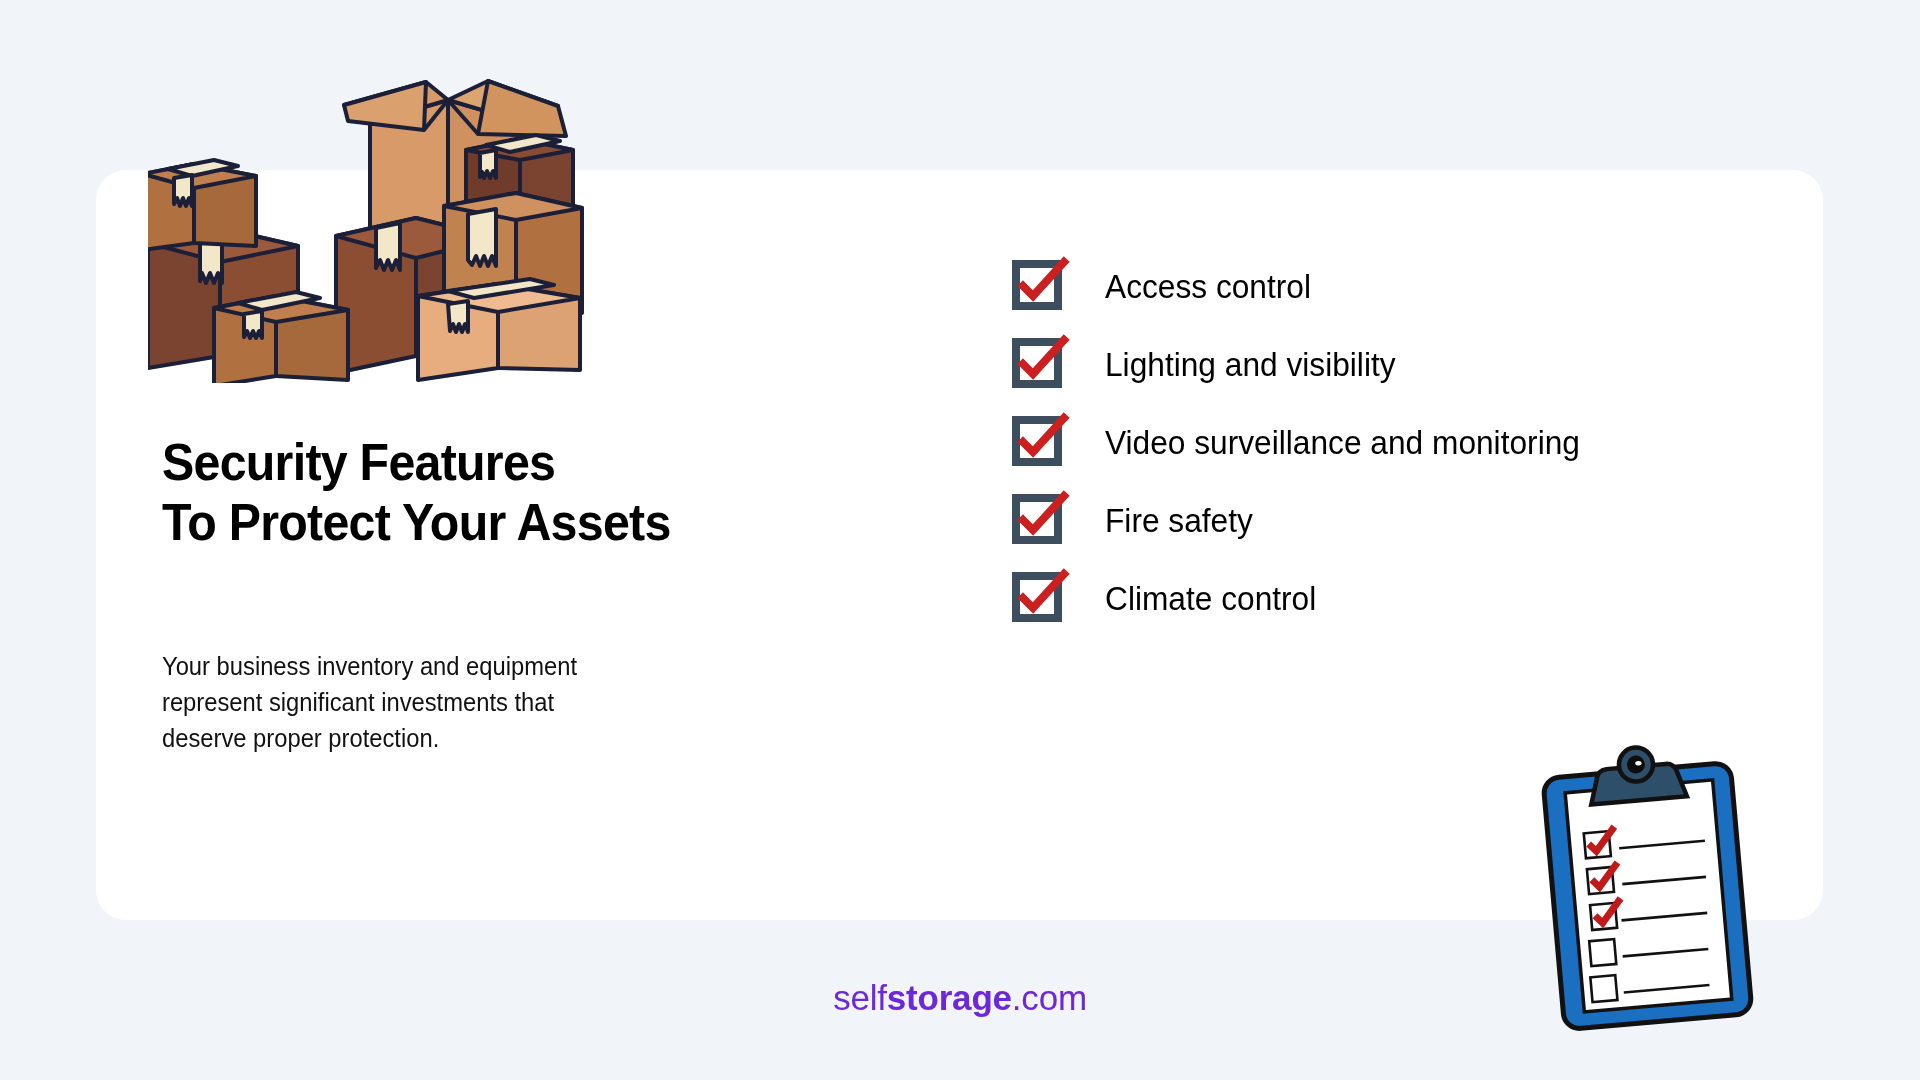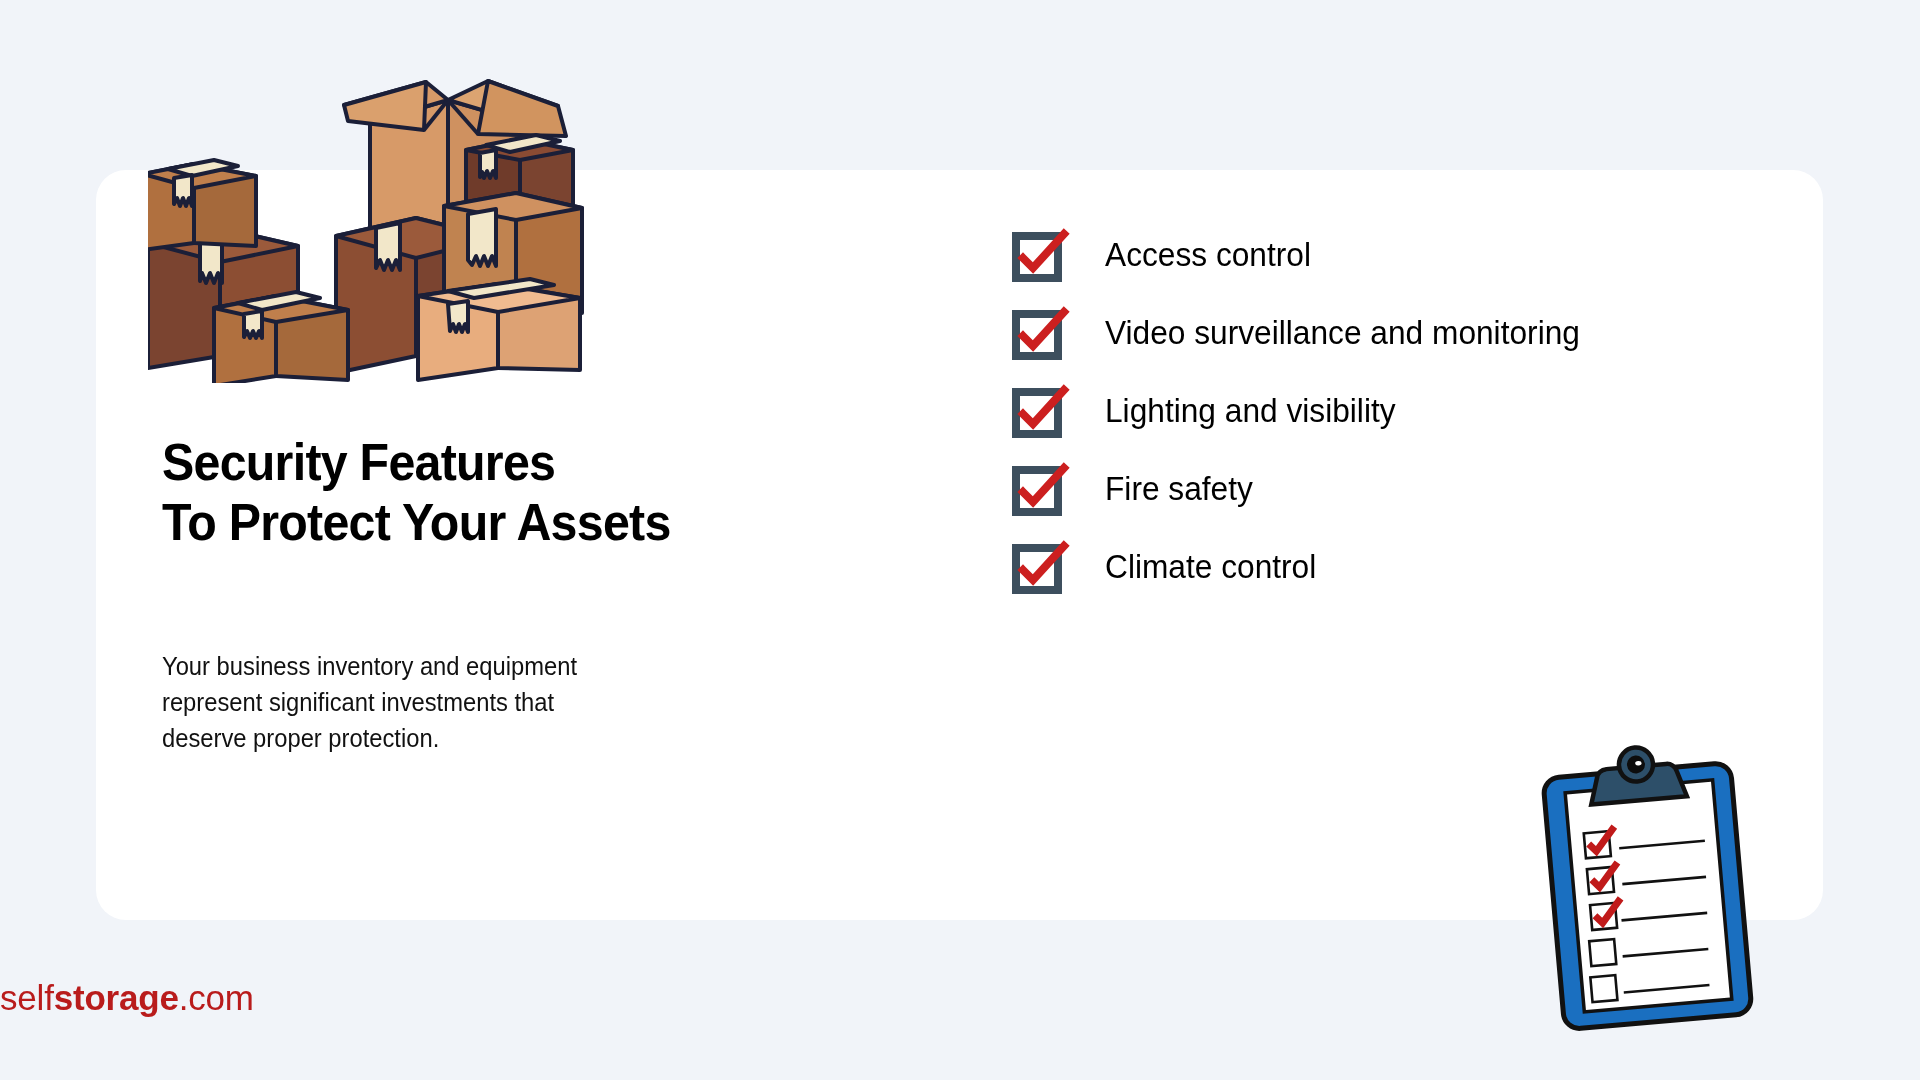--- a/index.html
+++ b/index.html
@@ -79,21 +79,21 @@
   .checklist {
     position: absolute;
     left: 1012px;
     top: 232px;
     width: 760px;
   }
   .check-row {
     position: relative;
     height: 78px;
     display: flex;
-    align-items: flex-start;
+    align-items: flex-end;
   }
   .cb-wrap {
     position: relative;
     width: 50px;
     height: 50px;
     flex: 0 0 50px;
   }
   .cb-wrap svg { display: block; overflow: visible; }
   .check-label {
     margin-left: 43px;
@@ -114,24 +114,24 @@
     width: 240px;
     height: 305px;
   }
 
   
   .logo {
     position: absolute;
     left: 0;
     top: 978px;
     width: 1920px;
-    text-align: left;
+    text-align: center;
     font-family: "Liberation Sans", sans-serif;
     font-size: 35px;
-    color: #b91c1c;
+    color: #6d28d9;
     letter-spacing: -0.2px;
   }
   .logo .lg-part { display: inline; }
   .logo .lg-bold { font-weight: bold; }
 </style>
 </head>
 <body>
 
 <div id="stage">
 
@@ -221,31 +221,31 @@
       <span class="check-label">Access control</span>
     </div>
 
     <div class="check-row">
       <span class="cb-wrap">
         <svg width="50" height="50" viewBox="0 0 50 50">
           <rect x="4" y="4" width="42" height="42" fill="#ffffff" stroke="#3d4f5e" stroke-width="8"></rect>
           <path d="M11 26 L21 36 L52 2" fill="none" stroke="#cc1f1f" stroke-width="8" stroke-linecap="square" stroke-linejoin="miter"></path>
         </svg>
       </span>
+      <span class="check-label">Lighting and visibility</span>
+    </div>
+
+    <div class="check-row">
+      <span class="cb-wrap">
+        <svg width="50" height="50" viewBox="0 0 50 50">
+          <rect x="4" y="4" width="42" height="42" fill="#ffffff" stroke="#3d4f5e" stroke-width="8"></rect>
+          <path d="M11 26 L21 36 L52 2" fill="none" stroke="#cc1f1f" stroke-width="8" stroke-linecap="square" stroke-linejoin="miter"></path>
+        </svg>
+      </span>
       <span class="check-label">Video surveillance and monitoring</span>
-    </div>
-
-    <div class="check-row">
-      <span class="cb-wrap">
-        <svg width="50" height="50" viewBox="0 0 50 50">
-          <rect x="4" y="4" width="42" height="42" fill="#ffffff" stroke="#3d4f5e" stroke-width="8"></rect>
-          <path d="M11 26 L21 36 L52 2" fill="none" stroke="#cc1f1f" stroke-width="8" stroke-linecap="square" stroke-linejoin="miter"></path>
-        </svg>
-      </span>
-      <span class="check-label">Lighting and visibility</span>
     </div>
 
 
 
     <div class="check-row">
       <span class="cb-wrap">
         <svg width="50" height="50" viewBox="0 0 50 50">
           <rect x="4" y="4" width="42" height="42" fill="#ffffff" stroke="#3d4f5e" stroke-width="8"></rect>
           <path d="M11 26 L21 36 L52 2" fill="none" stroke="#cc1f1f" stroke-width="8" stroke-linecap="square" stroke-linejoin="miter"></path>
         </svg>

